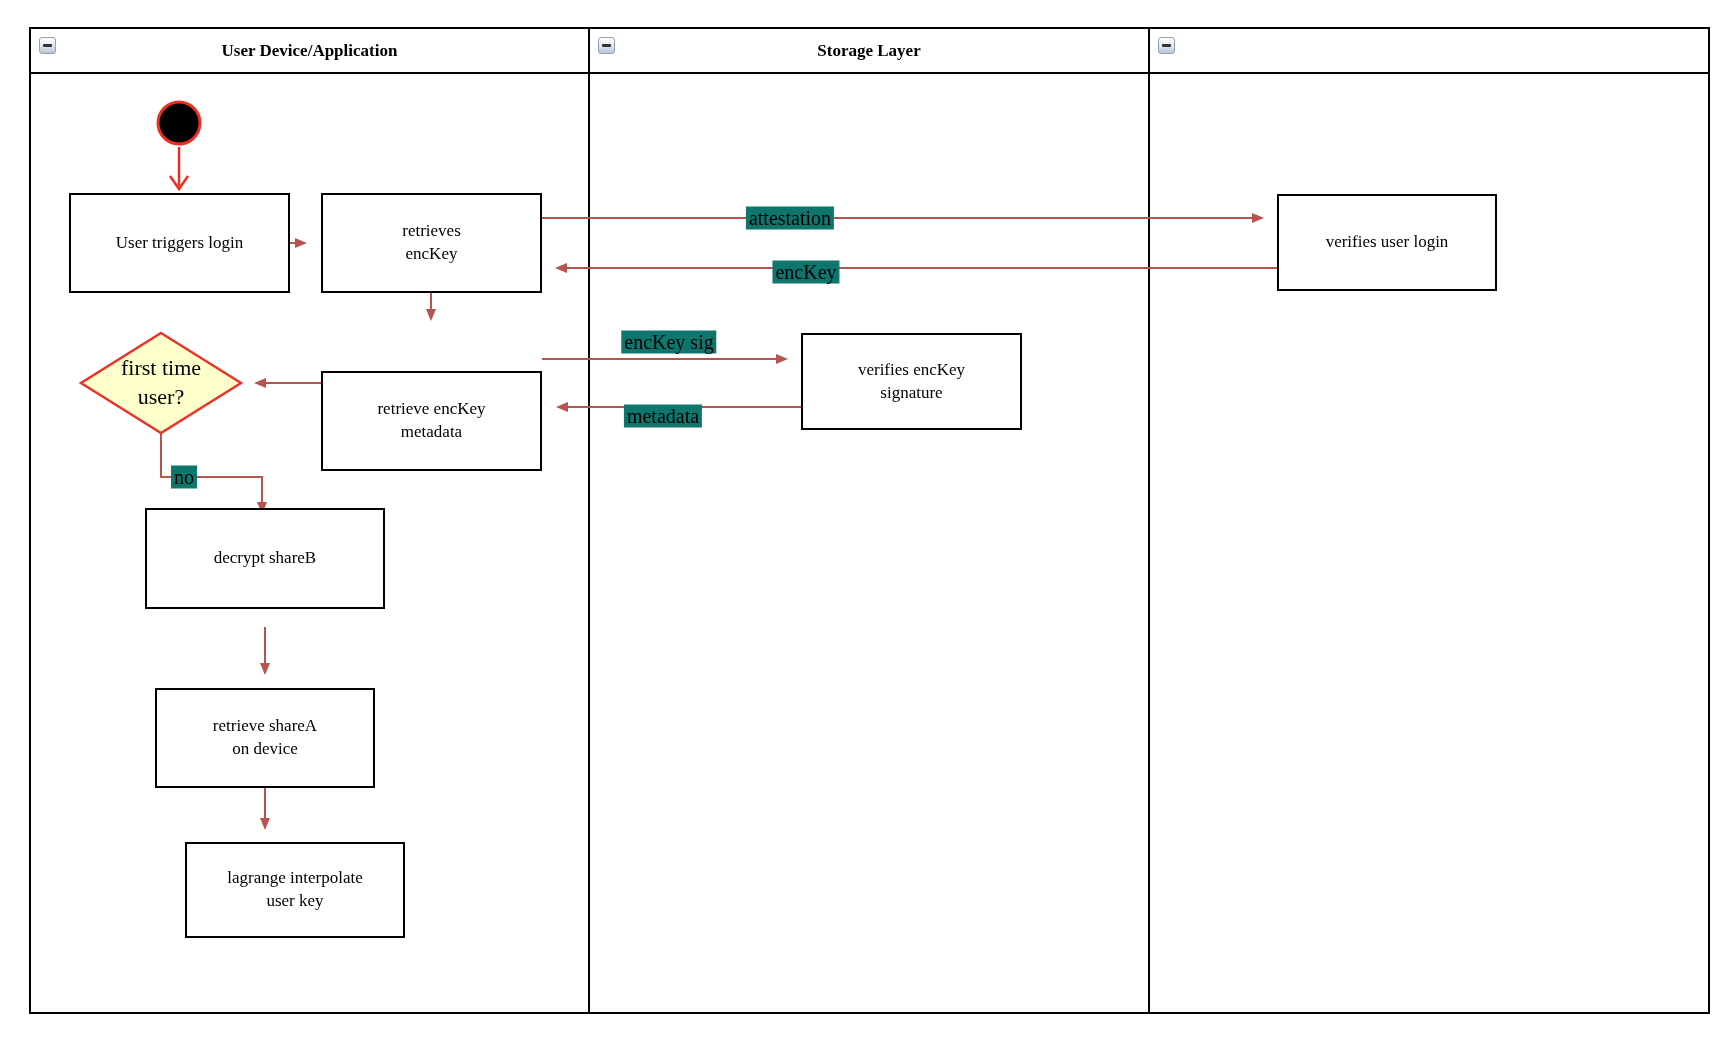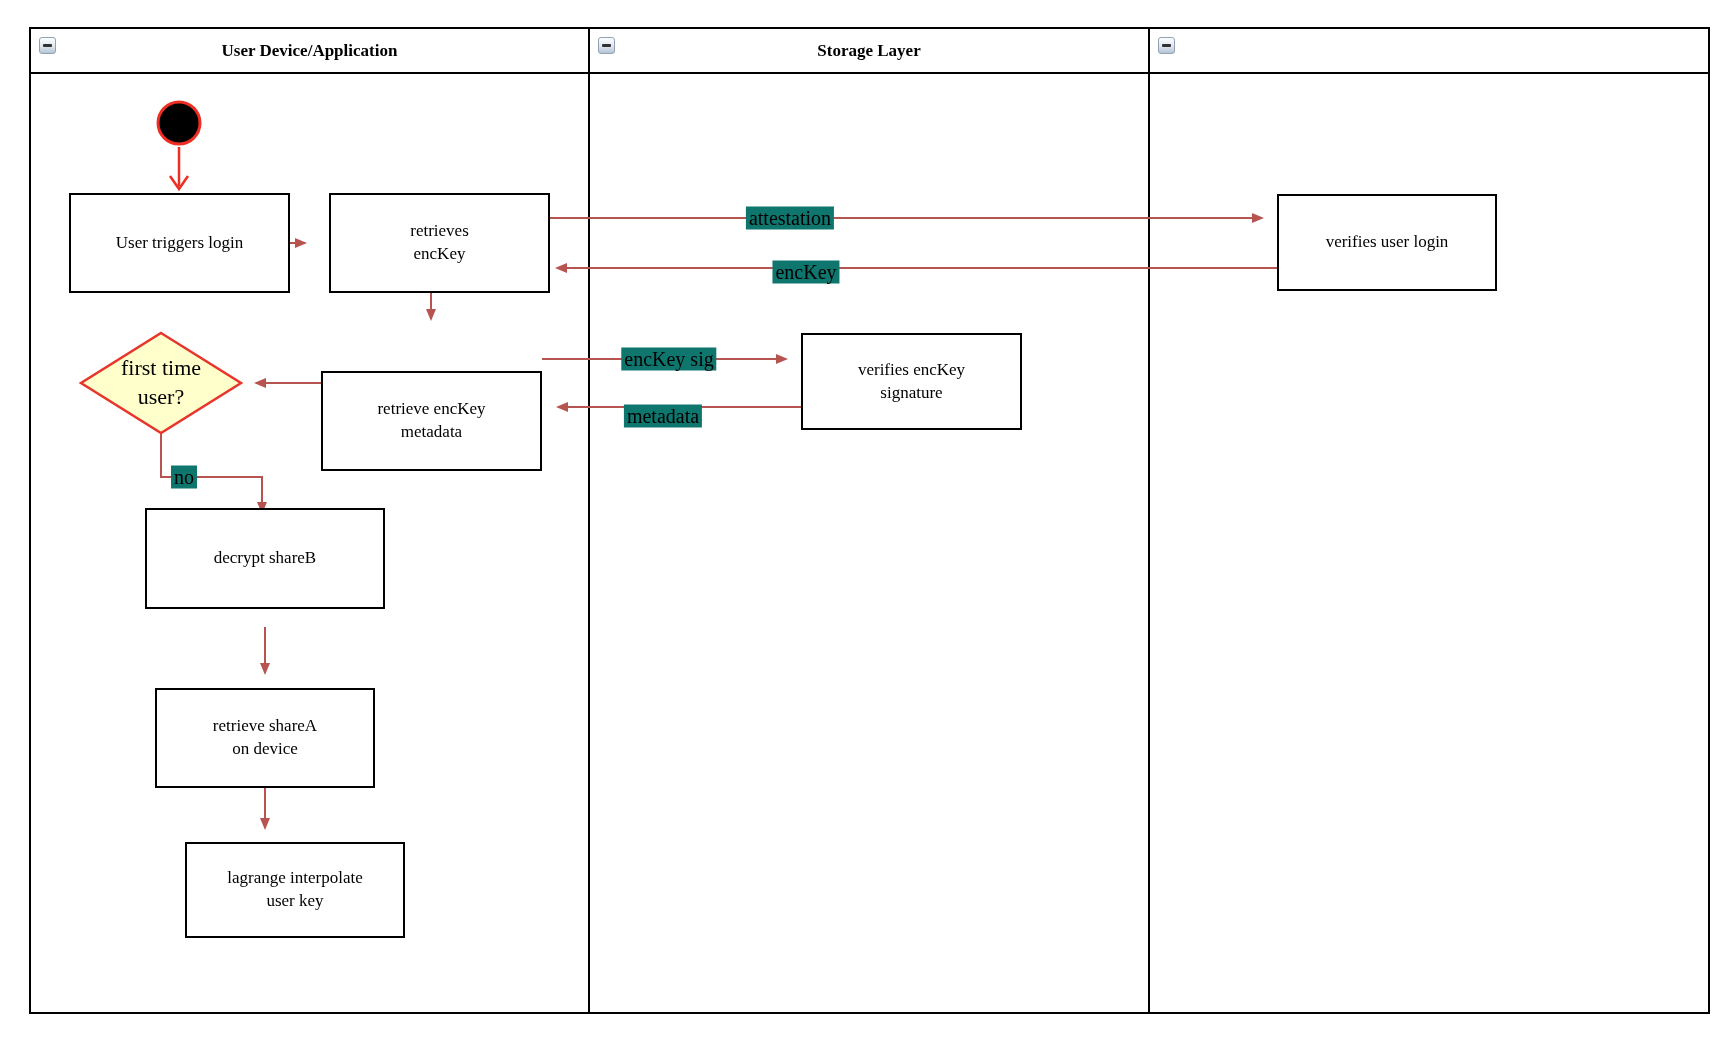--- a/index.html
+++ b/index.html
@@ -67,35 +67,35 @@
     <path d="M801,407 H558" stroke="#b85450" stroke-width="2" fill="none" marker-end="url(#arrowM)"></path>
     <path d="M321,383 H256" stroke="#b85450" stroke-width="2" fill="none" marker-end="url(#arrowM)"></path>
     <path d="M161,433 V477 H262 V512" stroke="#b85450" stroke-width="2" fill="none" marker-end="url(#arrowM)"></path>
     <path d="M265,627 V673" stroke="#b85450" stroke-width="2" fill="none" marker-end="url(#arrowM)"></path>
     <path d="M265,788 V828" stroke="#b85450" stroke-width="2" fill="none" marker-end="url(#arrowM)"></path>
 
     <polygon points="161,333 241,383 161,433 81,383" fill="#ffffcc" stroke="#e8342a" stroke-width="2.5"></polygon>
   </svg>
 
   <div class="node" style="left:69px;top:193px;width:221px;height:100px;">User triggers login</div>
-  <div class="node" style="left:321px;top:193px;width:221px;height:100px;margin-left:8px;">retrieves
+  <div class="node" style="left:321px;top:193px;width:221px;height:100px;">retrieves
 encKey</div>
   <div class="node" style="left:321px;top:333px;width:221px;height:100px;margin-top:38px;">retrieve encKey
 metadata</div>
   <div class="node" style="left:145px;top:508px;width:240px;height:101px;">decrypt shareB</div>
   <div class="node" style="left:155px;top:688px;width:220px;height:100px;">retrieve shareA
 on device</div>
   <div class="node" style="left:155px;top:842px;width:220px;height:96px;margin-left:30px;">lagrange interpolate
 user key</div>
   <div class="node" style="left:1277px;top:194px;width:220px;height:97px;">verifies user login</div>
   <div class="node" style="left:801px;top:333px;width:221px;height:97px;">verifies encKey
 signature</div>
 
   <div class="diamond-label">first time
 user?</div>
 
   <div class="edge-label" style="left:790px;top:218px;">attestation</div>
   <div class="edge-label" style="left:806px;top:272px;">encKey</div>
-  <div class="edge-label" style="left:669px;top:359px;">encKey sig</div>
+  <div class="edge-label" style="left:669px;top:342px;">encKey sig</div>
   <div class="edge-label" style="left:663px;top:416px;">metadata</div>
   <div class="edge-label" style="left:184px;top:477px;">no</div>
 
 </div>
 
 </body></html>

